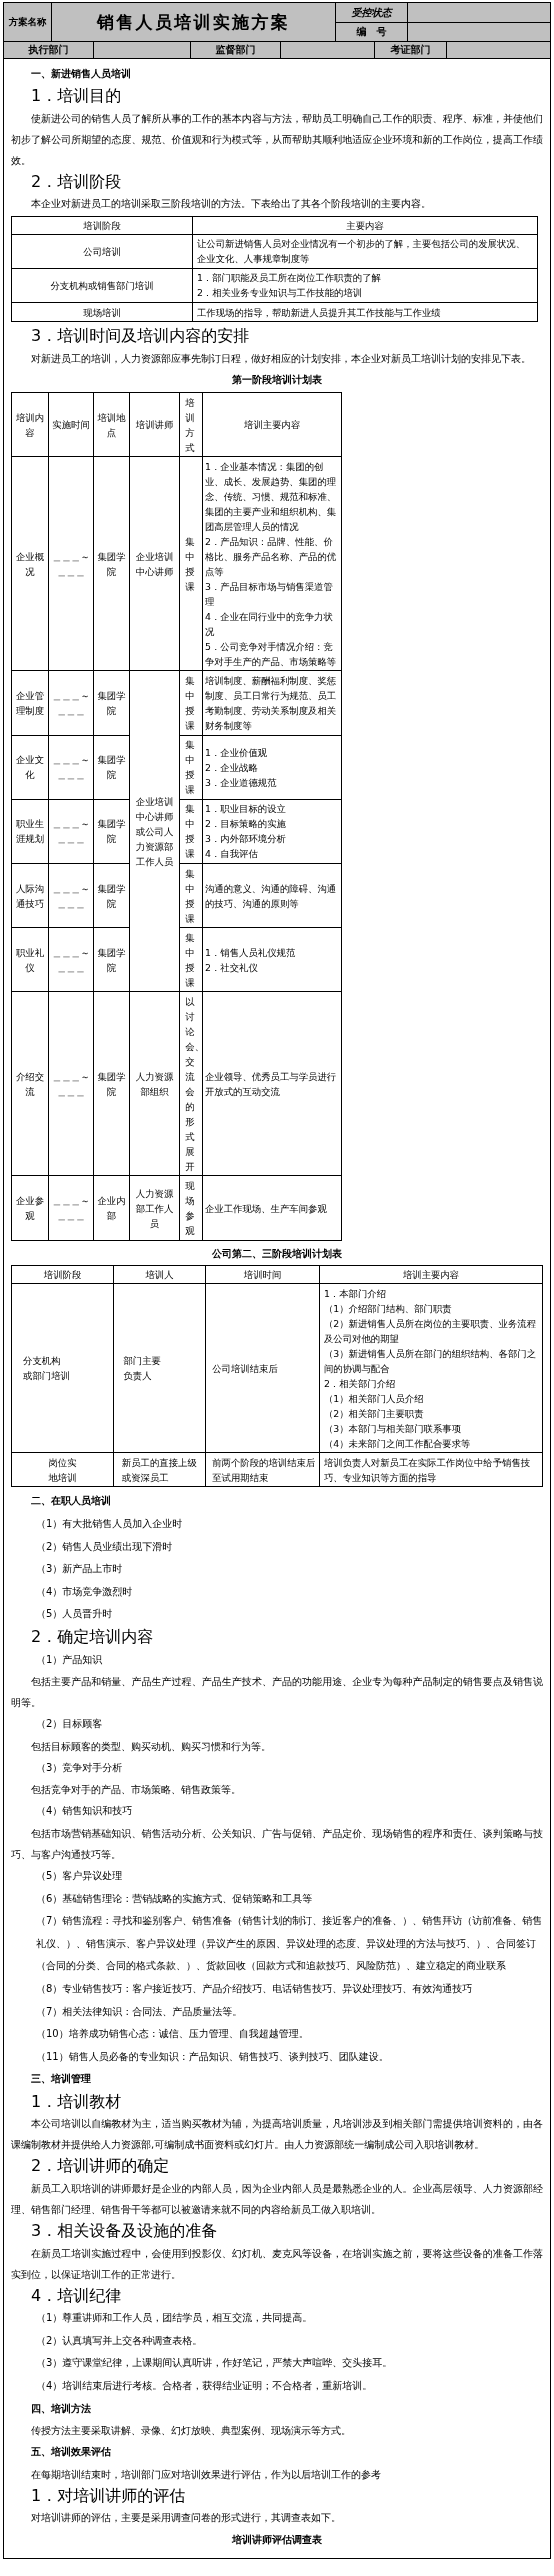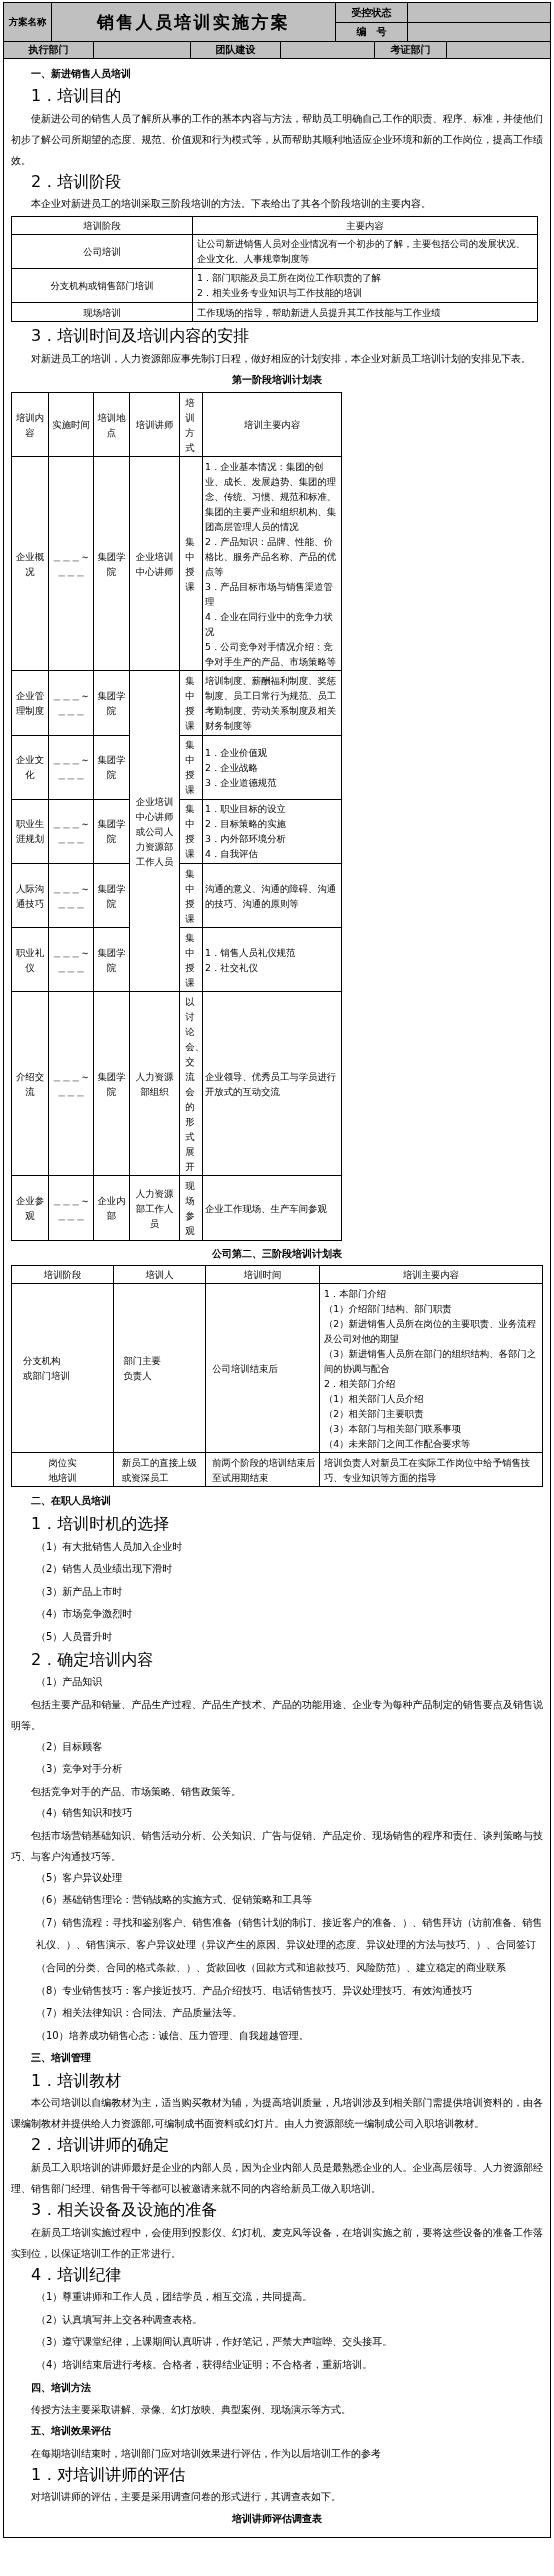--- a/index.html
+++ b/index.html
@@ -45,21 +45,21 @@
     <colgroup>
         <col style="width:48px">
         <col style="width:284px">
         <col style="width:72px">
         <col>
       </colgroup>
     <tbody>
         <tr>
       <td rowspan="2" style="font-size:9.4px;">方案名称</td>
       <td rowspan="2" class="doc-title">销售人员培训实施方案</td>
-      <td style="height:17px;">受控状态</td>
+      <td style="height:17px;font-style:italic;">受控状态</td>
       <td class="blank"></td>
     </tr>
     <tr>
       <td style="height:17px;">编　号</td>
       <td class="blank"></td>
     </tr>
   </tbody>
     </table>
   <table class="hdr2">
     <colgroup>
@@ -67,21 +67,21 @@
         <col style="width:97px">
         <col style="width:90px">
         <col style="width:94px">
         <col style="width:72px">
         <col>
       </colgroup>
     <tbody>
         <tr>
       <td>执行部门</td>
       <td class="blank"></td>
-      <td>团队建设</td>
+      <td>监督部门</td>
       <td class="blank"></td>
       <td>考证部门</td>
       <td class="blank"></td>
     </tr>
   </tbody>
     </table>
 
   <div class="bodybox">
 
     <div class="s-h">一、新进销售人员培训</div>
@@ -275,40 +275,40 @@
         <td style="padding-left:6.2px;">前两个阶段的培训结束后至试用期结束</td>
         <td class="main pre">培训负责人对新员工在实际工作岗位中给予销售技巧、专业知识等方面的指导</td>
       </tr>
     </tbody>
       </table>
 
     <div>
 
         <div class="s-h">二、在职人员培训</div>
 
-        <div class="s-n">1．培训时机的选择</div>
 
         <div class="s-n2">（1）有大批销售人员加入企业时</div>
 
         <div class="s-n2">（2）销售人员业绩出现下滑时</div>
 
         <div class="s-n2">（3）新产品上市时</div>
 
         <div class="s-n2">（4）市场竞争激烈时</div>
 
         <div class="s-n2">（5）人员晋升时</div>
 
         <div class="s-n">2．确定培训内容</div>
 
         <div class="s-n2">（1）产品知识</div>
 
         <div class="s-p">包括主要产品和销量、产品生产过程、产品生产技术、产品的功能用途、企业专为每种产品制定的销售要点及销售说明等。</div>
 
         <div class="s-n2">（2）目标顾客</div>
 
+        <div class="s-p">包括目标顾客的类型、购买动机、购买习惯和行为等。</div>
 
         <div class="s-n2">（3）竞争对手分析</div>
 
         <div class="s-p">包括竞争对手的产品、市场策略、销售政策等。</div>
 
         <div class="s-n2">（4）销售知识和技巧</div>
 
         <div class="s-p">包括市场营销基础知识、销售活动分析、公关知识、广告与促销、产品定价、现场销售的程序和责任、谈判策略与技巧、与客户沟通技巧等。</div>
 
         <div class="s-n2">（5）客户异议处理</div>
@@ -316,20 +316,21 @@
         <div class="s-n2">（6）基础销售理论：营销战略的实施方式、促销策略和工具等</div>
 
         <div class="s-n2">（7）销售流程：寻找和鉴别客户、销售准备（销售计划的制订、接近客户的准备、）、销售拜访（访前准备、销售礼仪、）、销售演示、客户异议处理（异议产生的原因、异议处理的态度、异议处理的方法与技巧、）、合同签订（合同的分类、合同的格式条款、）、货款回收（回款方式和追款技巧、风险防范）、建立稳定的商业联系</div>
 
         <div class="s-n2">（8）专业销售技巧：客户接近技巧、产品介绍技巧、电话销售技巧、异议处理技巧、有效沟通技巧</div>
 
         <div class="s-n2">（7）相关法律知识：合同法、产品质量法等。</div>
 
         <div class="s-n2">（10）培养成功销售心态：诚信、压力管理、自我超越管理。</div>
 
+        <div class="s-n2">（11）销售人员必备的专业知识：产品知识、销售技巧、谈判技巧、团队建设。</div>
 
         <div class="s-h">三、培训管理</div>
 
         <div class="s-n">1．培训教材</div>
 
         <div class="s-p">本公司培训以自编教材为主，适当购买教材为辅，为提高培训质量，凡培训涉及到相关部门需提供培训资料的，由各课编制教材并提供给人力资源部,可编制成书面资料或幻灯片。由人力资源部统一编制成公司入职培训教材。</div>
 
         <div class="s-n">2．培训讲师的确定</div>
 
         <div class="s-p">新员工入职培训的讲师最好是企业的内部人员，因为企业内部人员是最熟悉企业的人。企业高层领导、人力资源部经理、销售部门经理、销售骨干等都可以被邀请来就不同的内容给新员工做入职培训。</div>

